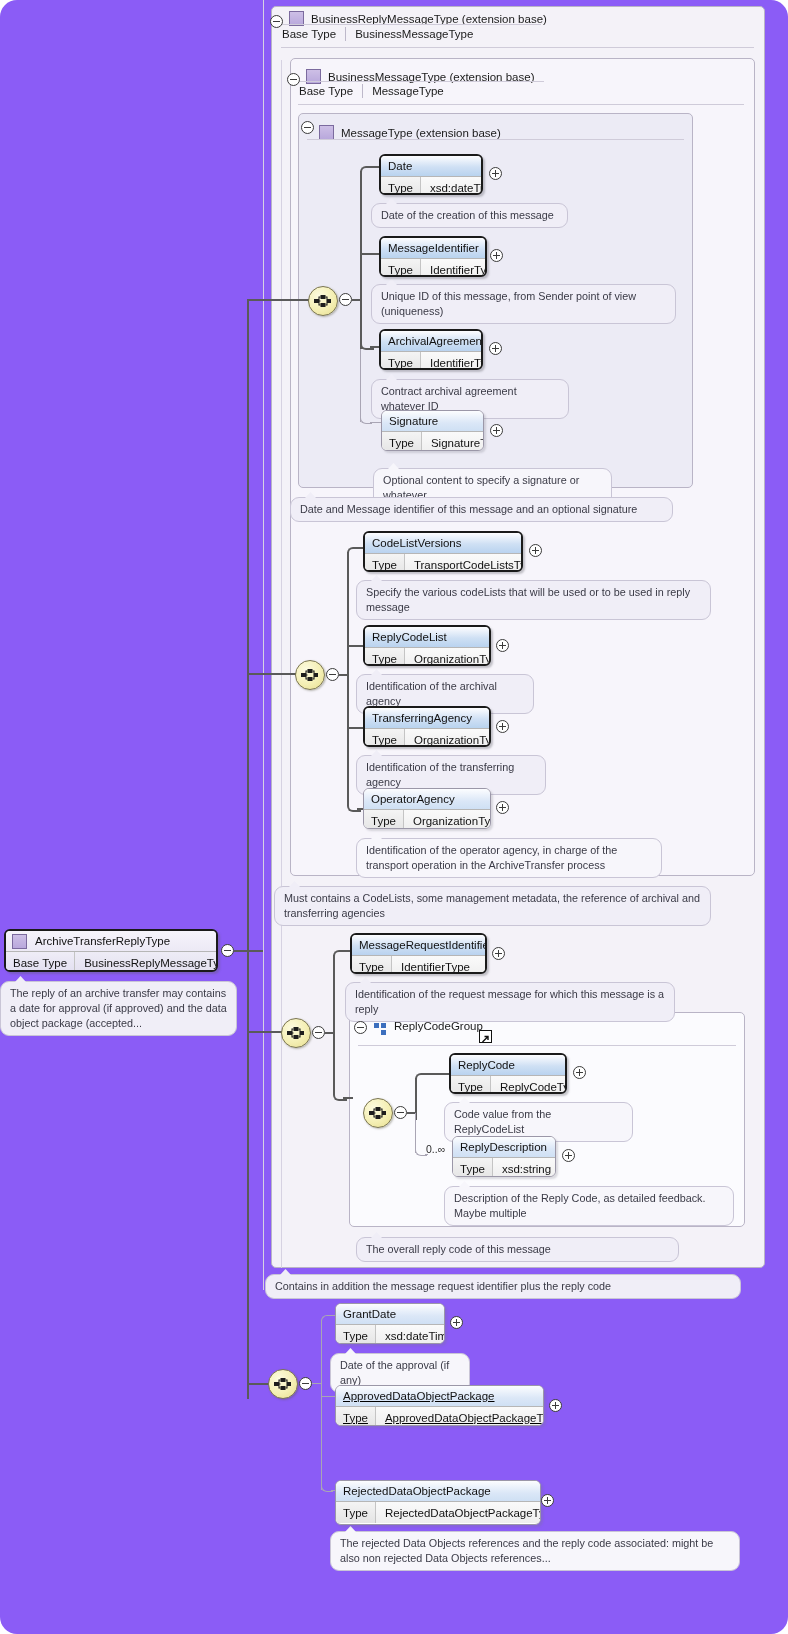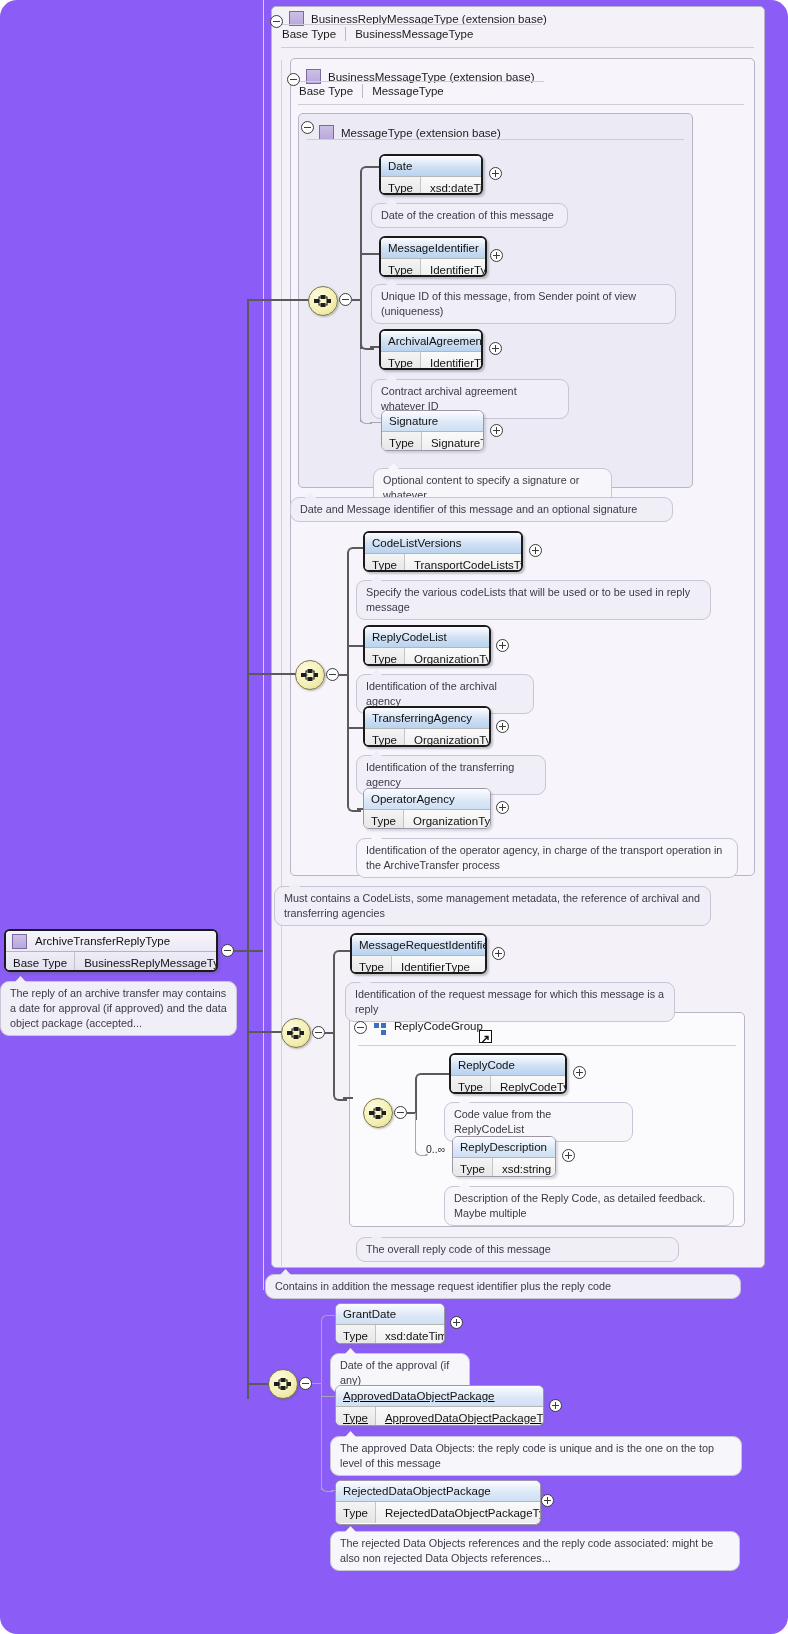--- a/index.html
+++ b/index.html
@@ -408,21 +408,21 @@
   </div>
 
   <div class="elbox optional" style="left:363px;top:788px;width:128px;height:41px;">
     <div class="el-name">OperatorAgency</div>
     <div class="el-type">
       <span class="tkey">Type</span>
       <span class="tval">OrganizationType</span>
     </div>
   </div>
   <div class="toggle plus" style="left:496px;top:801px;"></div>
-  <div class="anno pale" style="left:356px;top:838px;width:382px;">
+  <div class="anno pale" style="left:356px;top:838px;width:306px;">
     <span>Identification of the operator agency, in charge of the transport operation in the ArchiveTransfer process</span>
   </div>
 
   <div class="anno" style="left:274px;top:886px;width:437px;">
     <span>Must contains a CodeLists, some management metadata, the reference of archival and transferring agencies</span>
   </div>
 
   <div class="seq" style="left:281px;top:1018px;">
     <svg width="20" height="16" viewBox="0 0 20 16">
       <rect x="1" y="6" width="5" height="4" fill="#1d1d1d"></rect>
@@ -577,23 +577,20 @@
   </div>
 
   <div class="elbox optional" style="left:335px;top:1385px;width:209px;height:41px;text-decoration:underline;">
     <div class="el-name">ApprovedDataObjectPackage</div>
     <div class="el-type">
       <span class="tkey">Type</span>
       <span class="tval">ApprovedDataObjectPackageType</span>
     </div>
   </div>
   <div class="toggle plus" style="left:549px;top:1399px;"></div>
-  <div class="anno pale" style="left:330px;top:1436px;width:412px;">
-    <span>The approved Data Objects: the reply code is unique and is the one on the top level of this message</span>
-  </div>
 
   <div class="elbox optional" style="left:335px;top:1480px;width:206px;height:45px;">
     <div class="el-name">RejectedDataObjectPackage</div>
     <div class="el-type">
       <span class="tkey">Type</span>
       <span class="tval">RejectedDataObjectPackageType</span>
     </div>
   </div>
   <div class="toggle plus" style="left:541px;top:1494px;"></div>
   <div class="anno pale" style="left:330px;top:1531px;width:410px;">

